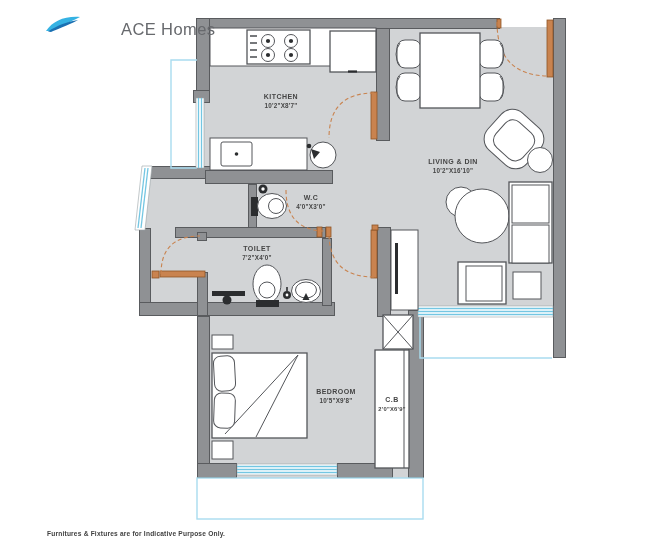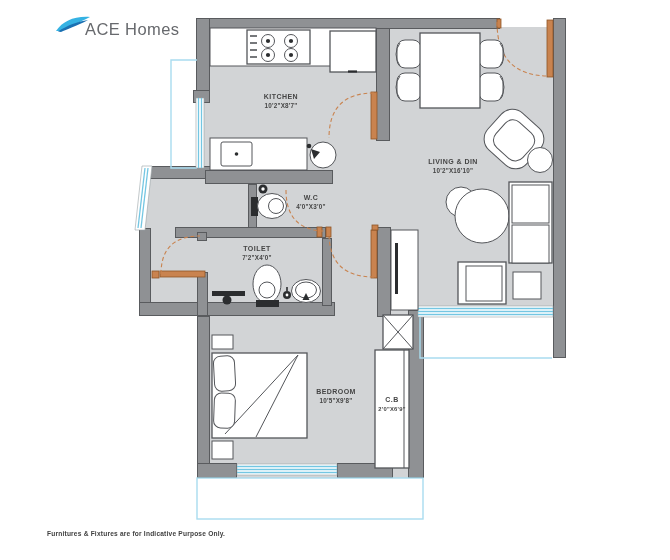--- a/index.html
+++ b/index.html
@@ -4,21 +4,21 @@
 <style>
   html,body{margin:0;padding:0;background:#fff;}
   .canvas{position:relative;width:670px;height:560px;background:#ffffff;overflow:hidden;
           font-family:"Liberation Sans",sans-serif;}
   .f{position:absolute;background:#d2d4d6;z-index:1;}
   .w{position:absolute;background:#8f9194;border:1px solid #595b5e;box-sizing:border-box;z-index:2;}
   svg.overlay{position:absolute;left:0;top:0;z-index:4;}
   .room-label{position:absolute;text-align:center;color:#454545;font-weight:bold;z-index:6;line-height:1.4;}
   .room-name{font-size:7px;letter-spacing:.45px;white-space:nowrap;}
   .room-dims{font-size:6.3px;letter-spacing:.25px;white-space:nowrap;}
-  .logo{position:absolute;left:55px;top:14px;z-index:7;display:flex;align-items:flex-start;}
+  .logo{position:absolute;left:45px;top:14px;z-index:7;display:flex;align-items:flex-start;gap:46px;}
   .logo-text{font-size:16.5px;color:#67696d;letter-spacing:.4px;margin-left:-6px;margin-top:6px;}
   .footnote{position:absolute;left:47px;top:530px;font-size:6.6px;color:#3f3f3f;
             letter-spacing:.2px;z-index:7;font-weight:bold;}
   
   .fx{fill:#ffffff;stroke:#54565a;stroke-width:1;}
   .fx2{fill:#ffffff;stroke:#54565a;stroke-width:1.3;}
   .fxd{fill:#2b2d2f;stroke:none;}
   .ln{stroke:#54565a;fill:none;stroke-width:1;}
   .door{fill:#c9834f;stroke:#8e5526;stroke-width:.8;}
   .arc{fill:none;stroke:#c9834f;stroke-width:1.1;stroke-dasharray:4 2.6;}

